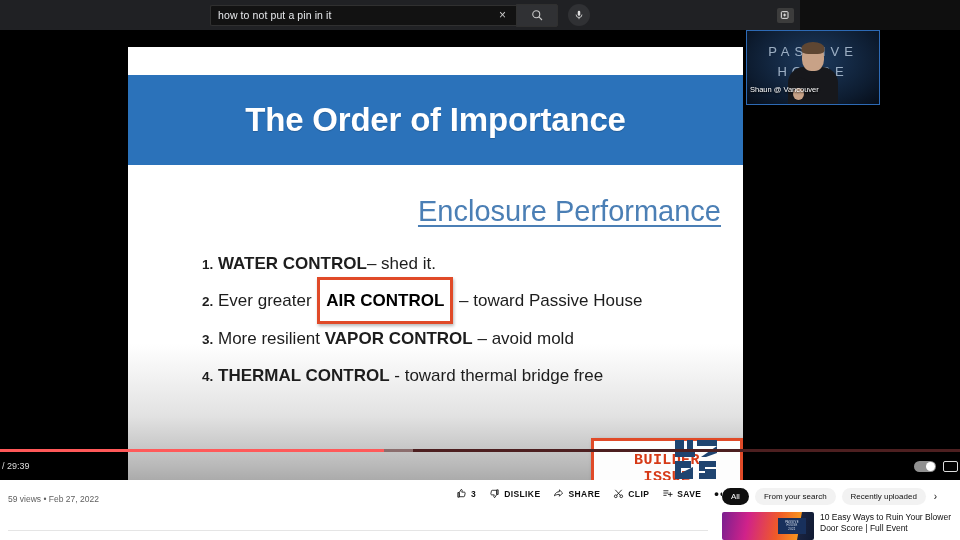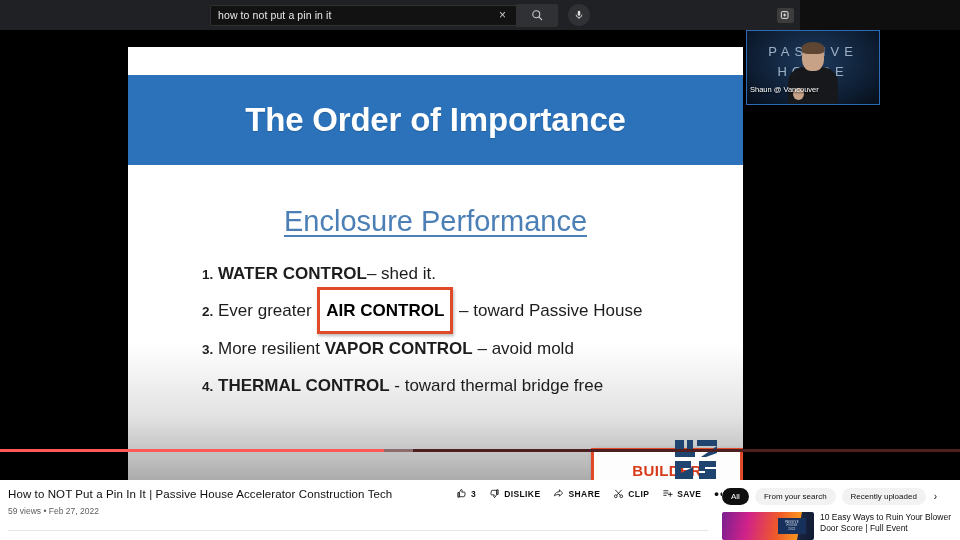--- a/index.html
+++ b/index.html
@@ -74,21 +74,21 @@
     height: 90px;
     background: #2b72ba;
     display: flex; align-items: center; justify-content: center;
   }
   .slide-banner-title {
     color: #ffffff; font-size: 33px; font-weight: bold;
     letter-spacing: -0.2px; text-shadow: 0 1px 1px rgba(0,0,0,.18);
   }
   .slide-body { position: relative; padding: 0 22px; }
   .slide-heading {
-    text-align: center; margin-top: 40px;
+    text-align: right; margin-top: 30px;
     color: #4b7fb5; font-size: 29px; font-weight: 400;
     text-decoration: underline; text-underline-offset: 4px;
     text-decoration-thickness: 2px;
   }
   .slide-list { margin-top: 25px; padding-left: 52px; }
   .slide-li {
     position: relative;
     font-size: 17px; color: #1d1d1d; margin-bottom: 16px;
     line-height: 1.25; white-space: nowrap;
   }
@@ -103,21 +103,21 @@
   .builder-box {
     position: absolute; right: 0px; top: 243px;
     width: 152px; height: 62px;
     border: 3px solid #e04a28; background: #fdfdfd;
     box-shadow: 2px 2px 4px rgba(0,0,0,.3);
     display: flex; flex-direction: column;
     align-items: center; justify-content: center;
     line-height: 1.15;
   }
   .builder-box span {
-    color: #d63a17; font-family: Liberation Sans, sans-serif;
+    color: #d63a17; font-family: Liberation Mono, monospace;
     font-weight: bold; font-size: 15px; letter-spacing: .4px;
   }
   .logo475 {
     position: absolute; right: 24px; bottom: 8px;
     width: 46px; height: 52px;
   }
   .logo475 .l-txt {
     position: absolute; bottom: 0; left: -6px; width: 58px;
     text-align: center; font-size: 3px; color: #1f4470; letter-spacing: .2px;
   }
@@ -370,25 +370,33 @@
         <div class="pip-arm"></div>
         <div class="pip-hand"></div>
       </div>
       <div class="pip-label">Shaun @ Vancouver</div>
     </div>
 
     <div class="progress-track">
       <div class="progress-buffer" id="buf" style="width: 43%;"></div>
       <div class="progress-fill" id="fill" style="width: 40%;"></div>
     </div>
+    <div class="ctrl-bar">
+      <span class="time-text">/ 29:39</span>
+      <div class="ctrl-right">
+        <div class="toggle">
+          <div class="knob"></div>
+        </div>
+        <div class="cc-btn"></div>
+      </div>
+    </div>
   </div>
 
   <div class="below">
     <div class="meta">
-      <div class="vid-title">How to NOT Put a Pin In It | Passive House Accelerator Construction Tech</div>
       <div class="vid-sub">
         <span>59 views</span>
         <span>•</span>
         <span>Feb 27, 2022</span>
       </div>
     </div>
 
     <div class="actions">
       <div class="act">
         <svg width="11" height="11" viewBox="0 0 24 24" fill="none" stroke="#0f0f0f" stroke-width="1.8">

